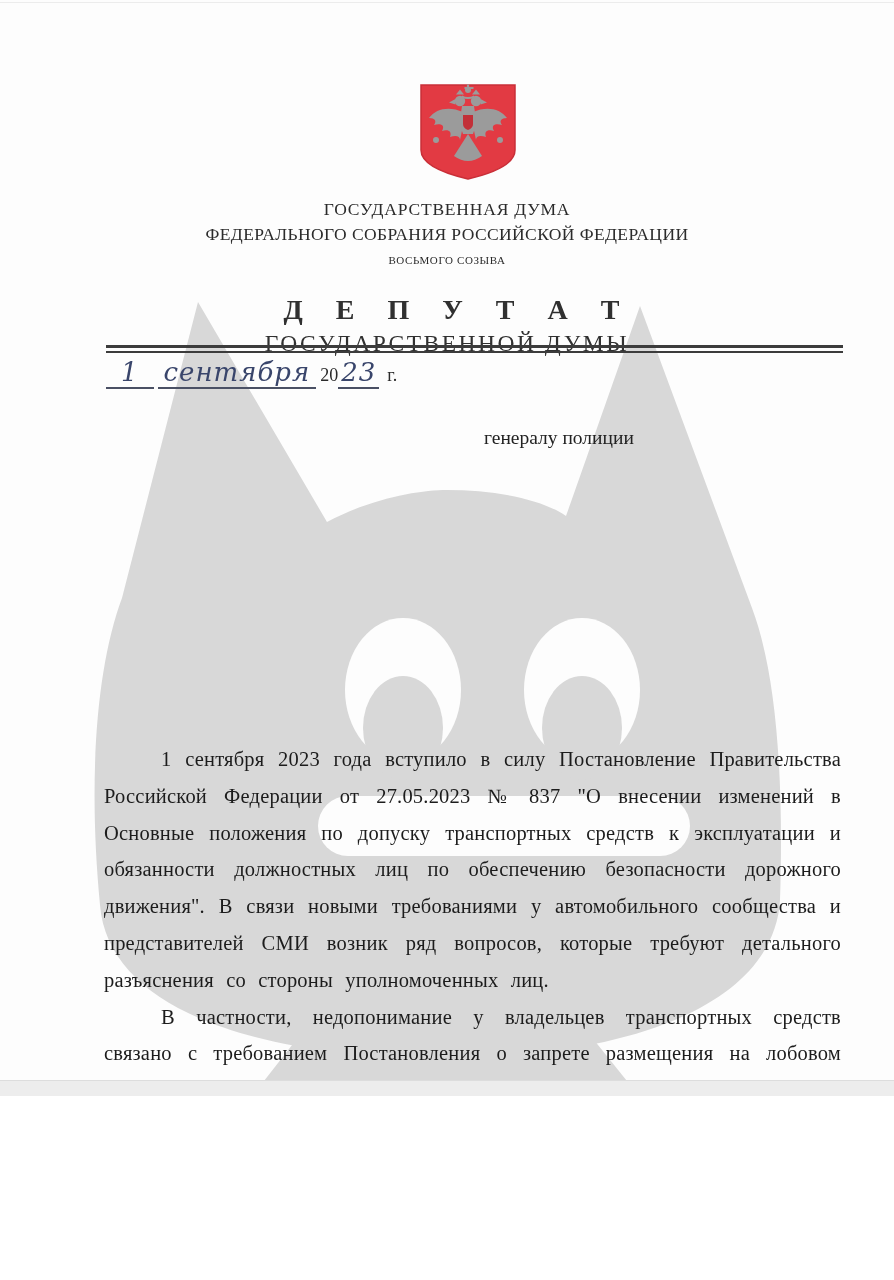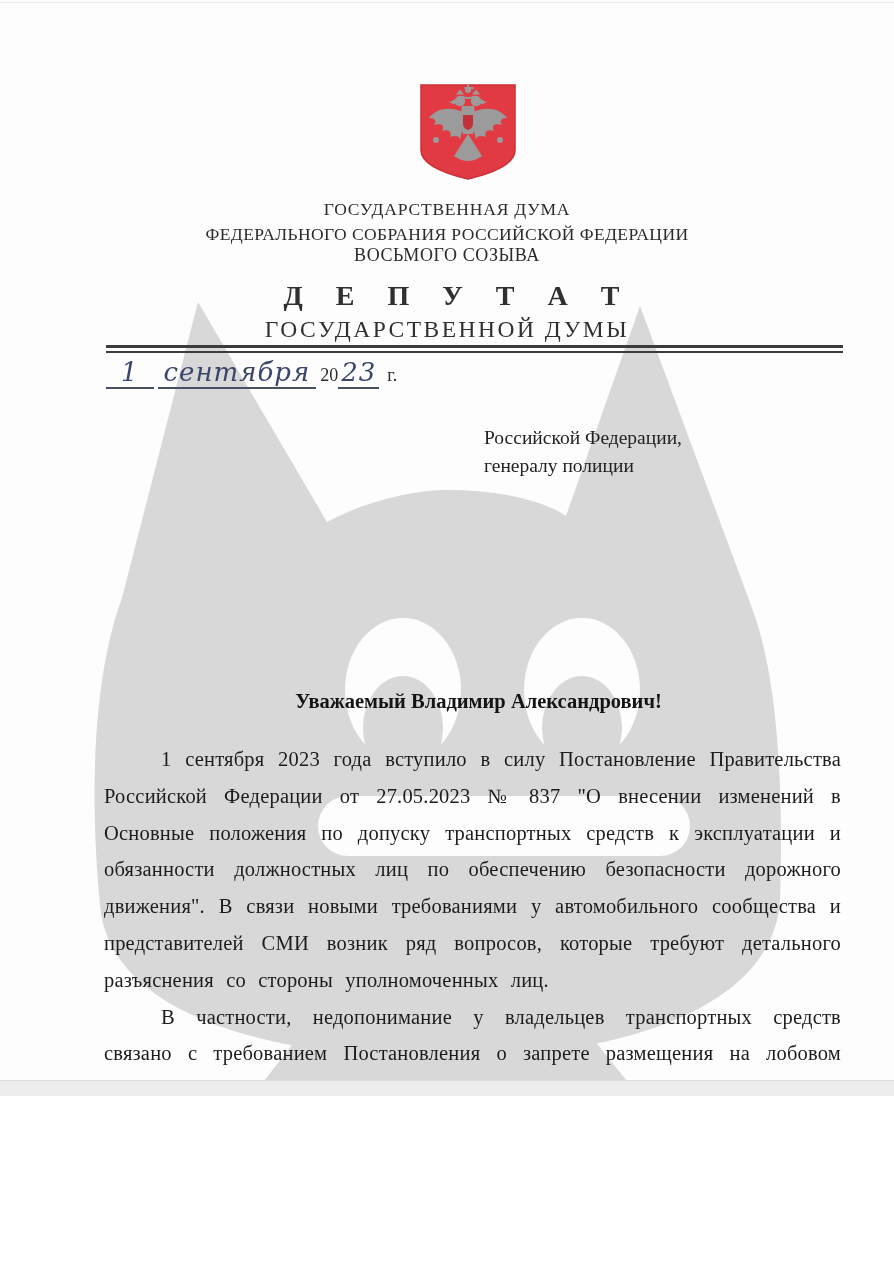--- a/index.html
+++ b/index.html
@@ -14,22 +14,22 @@
   .watermark{position:absolute;left:0;top:0;z-index:0;}
   .layer{position:absolute;z-index:1;}
 
   
   .emblem{left:416px;top:82px;width:104px;height:100px;}
 
   
   .org-header{left:0;top:199px;width:894px;text-align:center;color:#2b2b2b;}
   .org-line1{font-size:17.5px;letter-spacing:0.8px;}
   .org-line2{font-size:17.5px;letter-spacing:0.4px;margin-top:4px;}
-  .org-line3{font-size:18px;letter-spacing:0.6px;margin-top:0;}
-  .role-title{font-size:28px;font-weight:bold;letter-spacing:13px;padding-left:22px;margin-top:14px;color:#303030;}
+  .org-line3{font-size:11px;letter-spacing:0.6px;margin-top:9px;}
+  .role-title{font-size:28px;font-weight:bold;letter-spacing:13px;padding-left:22px;margin-top:28px;color:#303030;}
   .role-subtitle{font-size:23.5px;letter-spacing:2.5px;margin-top:4px;color:#303030;}
 
   
   .double-rule{left:106px;top:345px;width:737px;height:3px;border-top:3px solid #3c3c3c;border-bottom:2px solid #3c3c3c;}
 
   
   .dateline{left:106px;top:358px;width:754px;display:flex;justify-content:space-between;align-items:flex-end;gap:26px;}
   .hw{font-family:"DejaVu Serif","Liberation Serif",serif;font-style:italic;font-size:26px;color:#39456b;letter-spacing:1px;line-height:1.1;}
   .u{border-bottom:2px solid #4a5064;}
   .printed{font-size:18px;color:#2b2b2b;}
@@ -129,25 +129,23 @@
   <div class="layer dateline">
     <div class="date-left">
       <span class="seg hw u pad-day">1</span>
       <span class="seg hw u pad-month">сентября</span>
       <span class="seg printed">20</span><span class="seg hw u pad-year">23</span>
       <span class="seg printed gdot">г.</span>
     </div>
   </div>
 
   <div class="layer addressee">
-    <span class="line">Российской Федерации,</span>
     <span class="line">генералу полиции</span>
   </div>
 
-  <div class="layer salutation">Уважаемый Владимир Александрович!</div>
 
   <div class="layer body-text">
     <p class="para">1 сентября 2023 года вступило в силу Постановление Правительства Российской Федерации от 27.05.2023 № 837 "О внесении изменений в Основные положения по допуску транспортных средств к эксплуатации и обязанности должностных лиц по обеспечению безопасности дорожного движения". В связи новыми требованиями у автомобильного сообщества и представителей СМИ возник ряд вопросов, которые требуют детального разъяснения со стороны уполномоченных лиц.</p>
     <p class="para">В частности, недопонимание у владельцев транспортных средств связано с требованием Постановления о запрете размещения на лобовом стекле автомобиля каких-либо предметов, соответствующие действия предполагают наложение штрафных санкций.</p>
   </div>
 
   <div class="layer page-indicator">1/2</div>
   <div class="layer bottom-bar"></div>
 
 </div>

